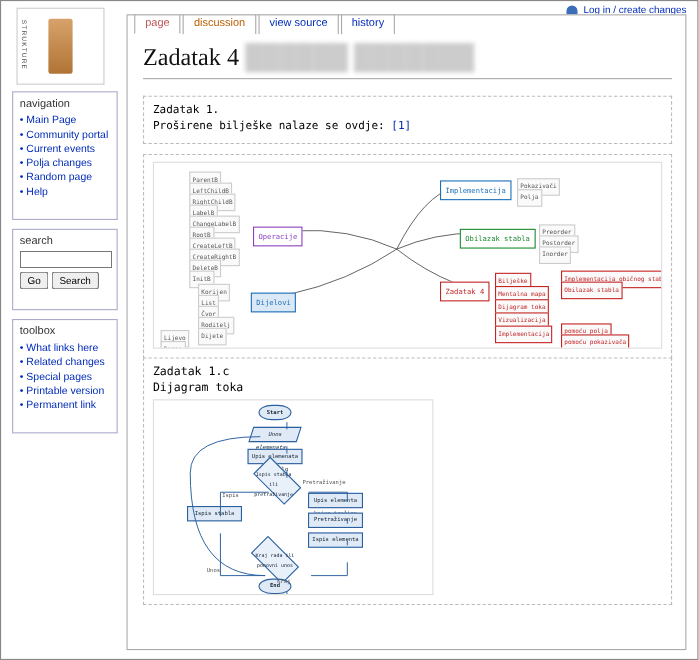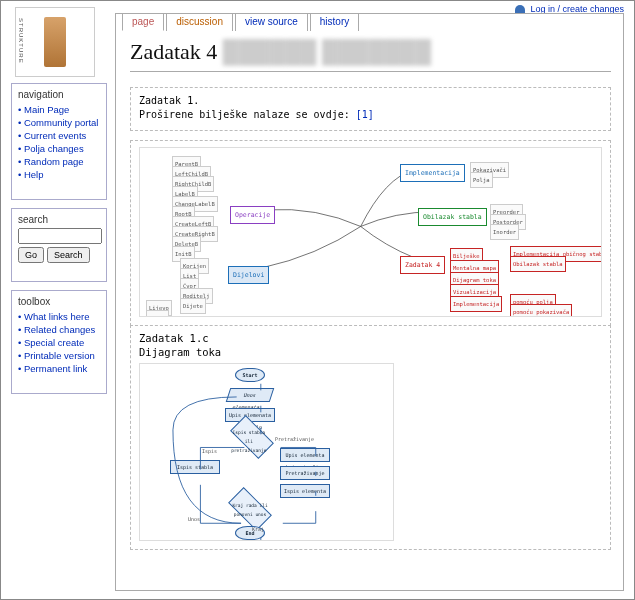--- a/index.html
+++ b/index.html
@@ -91,21 +91,21 @@
       <button>Go</button>
       <button>Search</button>
     </div>
   </div>
 
   <div class="portlet">
     <div class="portlet-title">toolbox</div>
     <ul>
       <li><a>What links here</a></li>
       <li><a>Related changes</a></li>
-      <li><a>Special create</a></li>
+      <li><a>Special pages</a></li>
       <li><a>Printable version</a></li>
       <li><a>Permanent link</a></li>
     </ul>
   </div>
 </div>
 
 <div class="content">
   <div class="tabs">
     <a class="tab active">page</a>
     <a class="tab discussion">discussion</a>

